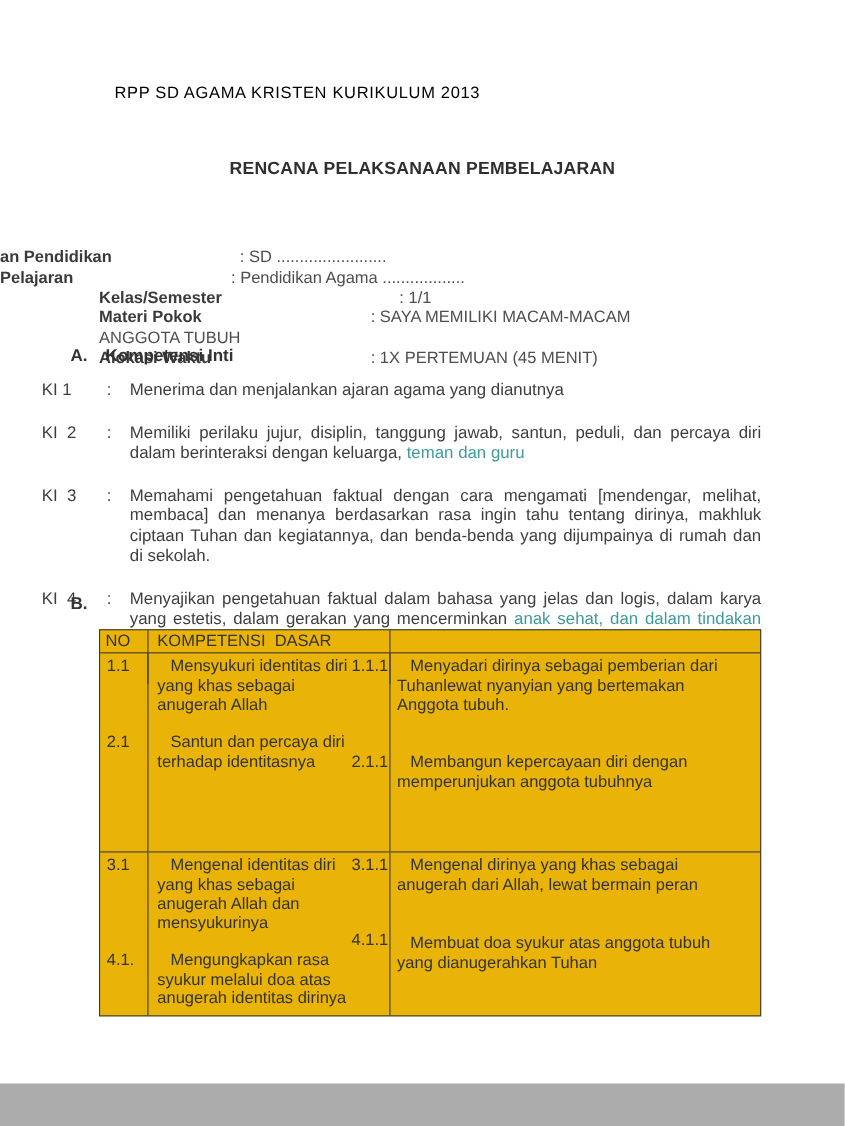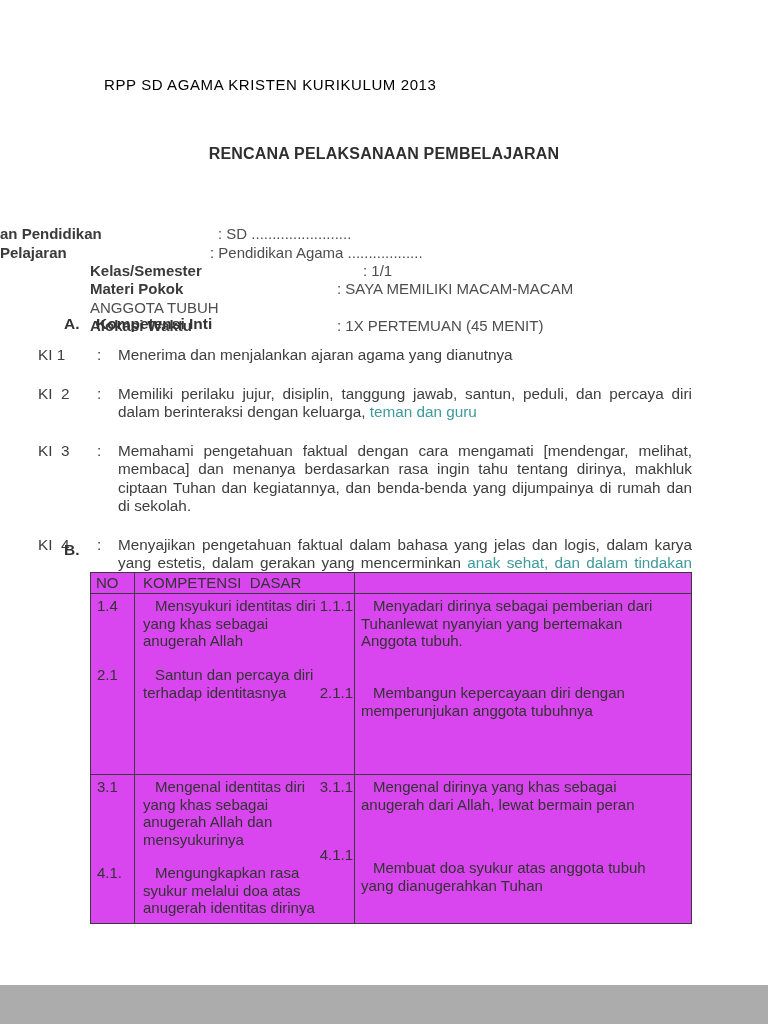--- a/index.html
+++ b/index.html
@@ -20,21 +20,21 @@
   .sec-title { position:absolute; left:96px; top:0; }
 
   .ki-list { position:absolute; left:0; top:326px; width:692px; }
   .ki-item { position:relative; padding-left:118px; font-size:15.3px; line-height:18.5px; color:#3e3e3e;margin-top:20px; }
   .ki-no { position:absolute; left:38px; top:0; white-space:pre; }
   .ki-colon { position:absolute; left:97px; top:0; }
   .ki-text { text-align:justify; }
   .teal { color:#3f9a9a; }
 
   .kd-table { position:absolute; left:90px; top:572px; width:602px; border:1px solid #3a3a3a;
-              font-size:15px; color:#333333; background:#d946ef; }
+              font-size:15px; color:#333333; background:#eab308; }
   .t-head, .t-row { display:grid; grid-template-columns:44px 220px 1fr; }
   .t-head { height:21px; border-bottom:1px solid #3a3a3a; }
   .th { padding:1px 4px 0 5px; overflow:hidden; white-space:pre; }
   .th-kd { padding-left:8px; }
   .th-ind { padding-left:6px;margin-top:48px; }
   .th:not(:last-child), .td:not(:last-child) { border-right:1px solid #3a3a3a; }
   .t-row { position:relative; }
   .row1 { height:181px; border-bottom:1px solid #3a3a3a; }
   .row2 { height:148px; }
   .td { position:relative; }
@@ -114,21 +114,21 @@
 
   <div class="kd-table">
     <div class="t-head">
       <div class="th th-no">NO</div>
       <div class="th th-kd">KOMPETENSI  DASAR</div>
       <div class="th th-ind">INDIKATOR PENCAPAIAN KOMPETENSI</div>
     </div>
 
     <div class="t-row row1">
       <div class="td td-no">
-        <p class="cell-no" style="top:3px">1.4</p>
+        <p class="cell-no" style="top:3px">1.1</p>
         <p class="cell-no" style="top:72px">2.1</p>
       </div>
       <div class="td td-kd">
         <p class="cell-kd" style="top:3px; width:186px">Mensyukuri identitas diri yang khas sebagai anugerah Allah</p>
         <span class="ind-no" style="top:3px">1.1.1</span>
         <p class="cell-kd" style="top:72px; width:186px">Santun dan percaya diri terhadap identitasnya</p>
         <span class="ind-no" style="top:90px">2.1.1</span>
       </div>
       <div class="td td-ind">
         <p class="cell-ind" style="top:90px; width:300px">Membangun kepercayaan diri dengan memperunjukan anggota tubuhnya</p>
@@ -142,20 +142,20 @@
         <p class="cell-no" style="top:89px">4.1.</p>
       </div>
       <div class="td td-kd">
         <p class="cell-kd" style="top:3px; width:186px">Mengenal identitas diri yang khas sebagai anugerah Allah dan mensyukurinya</p>
         <span class="ind-no" style="top:3px">3.1.1</span>
         <span class="ind-no" style="top:71px">4.1.1</span>
         <p class="cell-kd" style="top:89px; width:186px">Mengungkapkan rasa syukur melalui doa atas anugerah identitas dirinya</p>
       </div>
       <div class="td td-ind">
         <p class="cell-ind" style="top:3px; width:312px">Mengenal dirinya yang khas sebagai anugerah dari Allah, lewat bermain peran</p>
-        <p class="cell-ind" style="top:84px; width:290px">Membuat doa syukur atas anggota tubuh yang dianugerahkan Tuhan</p>
+        <p class="cell-ind" style="top:74px; width:290px">Membuat doa syukur atas anggota tubuh yang dianugerahkan Tuhan</p>
       </div>
     </div>
   </div>
 
   <div class="footer-band"></div>
 
 </div>
 
 </body></html>

